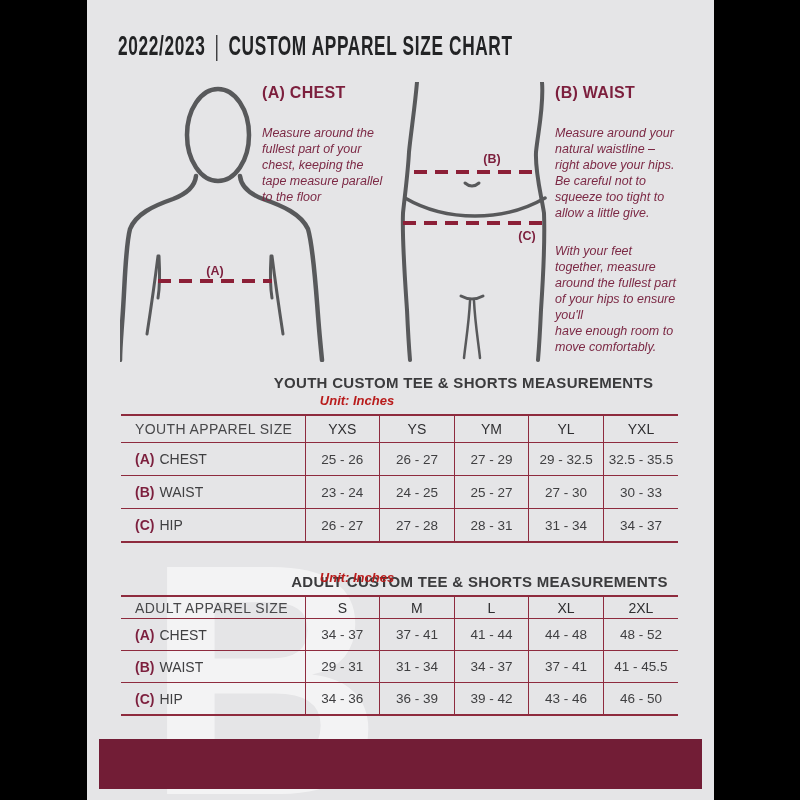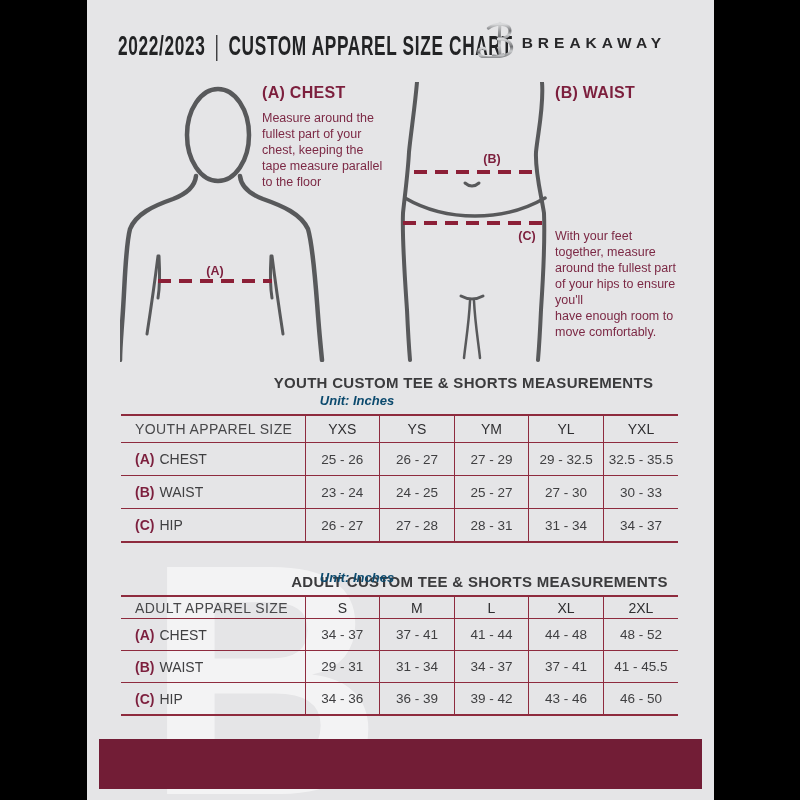--- a/index.html
+++ b/index.html
@@ -34,31 +34,31 @@
   .title-divider{margin:0 14px;font-weight:400;color:#3a3a3c;}
   .brand-group{position:absolute;right:22px;top:20px;display:flex;align-items:center;gap:7px;z-index:2;}
   .brand-name{font-size:15.5px;font-weight:700;letter-spacing:5px;color:var(--ink);margin-top:8px;}
 
   
   .fig{position:absolute;z-index:2;}
   .fig-upper{left:33px;top:82px;}
   .fig-torso{left:308px;top:82px;}
   .guide-block{position:absolute;z-index:2;}
   .guide-heading{font-size:16px;font-weight:700;color:var(--maroon-head);letter-spacing:0.3px;}
-  .guide-body{margin-top:8px;font-size:12.5px;line-height:16px;
+  .guide-body{margin-top:23px;font-size:12.5px;line-height:16px;font-style:italic;
     color:var(--maroon-body);white-space:pre-line;}
   .gb-chest{left:175px;top:84px;width:150px;}
   .gb-waist{left:468px;top:84px;width:156px;}
   .gb-hips{left:468px;top:220px;width:156px;}
 
   
   .section-title{position:absolute;left:0;width:753px;text-align:center;z-index:2;
     font-size:15px;font-weight:700;color:#3b3b3d;letter-spacing:0.3px;}
   .unit-label{position:absolute;left:0;width:540px;text-align:center;z-index:2;
-    font-size:13px;font-weight:700;font-style:italic;color:#0c4a6e;}
+    font-size:13px;font-weight:700;font-style:italic;color:#b91c1c;}
   .st-youth{top:374px;} .ul-youth{top:393px;}
   .st-adult{top:573px;padding-left:16px;} .ul-adult{top:570px;}
 
   
   .size-table{position:absolute;left:34px;width:557px;border-collapse:collapse;table-layout:fixed;z-index:2;}
   .tbl-youth{top:414px;} .tbl-adult{top:595px;}
   .size-table col.c-label{width:184px;}
   .size-table th,.size-table td{padding:0;background:transparent;}
   .size-table thead th{border-top:2px solid var(--line);border-bottom:1.6px solid var(--line);
     font-size:14px;font-weight:400;color:#2f2f31;text-align:center;}
@@ -86,39 +86,20 @@
   <div class="side-bar right"></div>
 
   <div class="page">
 
     <div class="watermark">B</div>
 
     <div class="header-row">
       <div class="title-group">
         <span>2022/2023</span><span class="title-divider">|</span><span>CUSTOM APPAREL SIZE CHART</span>
       </div>
-      <div class="brand-group">
-        <svg width="40" height="38" viewBox="0 0 48 44">
-          <defs>
-            <linearGradient id="logoGrad" x1="0" y1="0" x2="0" y2="1">
-              <stop offset="0" stop-color="#d8d9db"></stop>
-              <stop offset="0.45" stop-color="#6f7073"></stop>
-              <stop offset="0.7" stop-color="#caccce"></stop>
-              <stop offset="1" stop-color="#8a8b8e"></stop>
-            </linearGradient>
-          </defs>
-          <g fill="none" stroke="url(#logoGrad)" stroke-width="3.6" stroke-linecap="round">
-            <path d="M30,3 C29,16 29,30 30,41"></path>
-            <path d="M16,9 C26,2 42,3 42,12 C42,19 34,22 28,22"></path>
-            <path d="M28,22 C36,22 44,25 44,33 C44,41 32,44 22,42"></path>
-            <path d="M34,41 C24,46 8,46 5,40 C3,35 8,31 12,34"></path>
-          </g>
-        </svg>
-        <span class="brand-name">BREAKAWAY</span>
-      </div>
     </div>
 
     <svg class="fig fig-upper" width="300" height="280" viewBox="0 0 300 280">
       <g fill="none" stroke="var(--figure)" stroke-linecap="round">
         <ellipse cx="98" cy="53" rx="31" ry="46" stroke-width="4.5"></ellipse>
         <path stroke-width="4.5" d="M76,94 C75,104 66,112 53,117 C33,124 16,132 10,147 C5,166 5,205 2,242 C1,256 0,268 0,278"></path>
         <path stroke-width="4.5" d="M120,94 C121,104 130,112 143,117 C163,124 181,132 188,147 C194,168 196,210 199,246 C200,258 201,268 202,278"></path>
         <path stroke-width="3" d="M38,174 C35,198 31,226 27,252"></path>
         <path stroke-width="3" d="M39,174 C40,192 40,204 38,216"></path>
         <path stroke-width="3" d="M152,174 C155,198 159,226 163,252"></path>
@@ -148,20 +129,26 @@
         <path stroke-width="2.5" d="M79,219 C80,240 83,258 85,276"></path>
       </g>
       <path d="M19,90 L138,90" stroke="var(--dash)" stroke-width="4" stroke-dasharray="13 8"></path>
       <path d="M8,141 L148,141" stroke="var(--dash)" stroke-width="4" stroke-dasharray="13 8"></path>
       <text class="marker" x="97" y="81" text-anchor="middle">(B)</text>
       <text class="marker" x="132" y="158" text-anchor="middle">(C)</text>
     </svg>
 
     <div class="guide-block gb-waist">
       <div class="guide-heading">(B) WAIST</div>
+      <div class="guide-body">Measure around your
+natural waistline –
+right above your hips.
+Be careful not to
+squeeze too tight to
+allow a little give.</div>
     </div>
 
     <div class="guide-block gb-hips">
       <div class="guide-body">With your feet
 together, measure
 around the fullest part
 of your hips to ensure
 you'll
 have enough room to
 move comfortably.</div>

